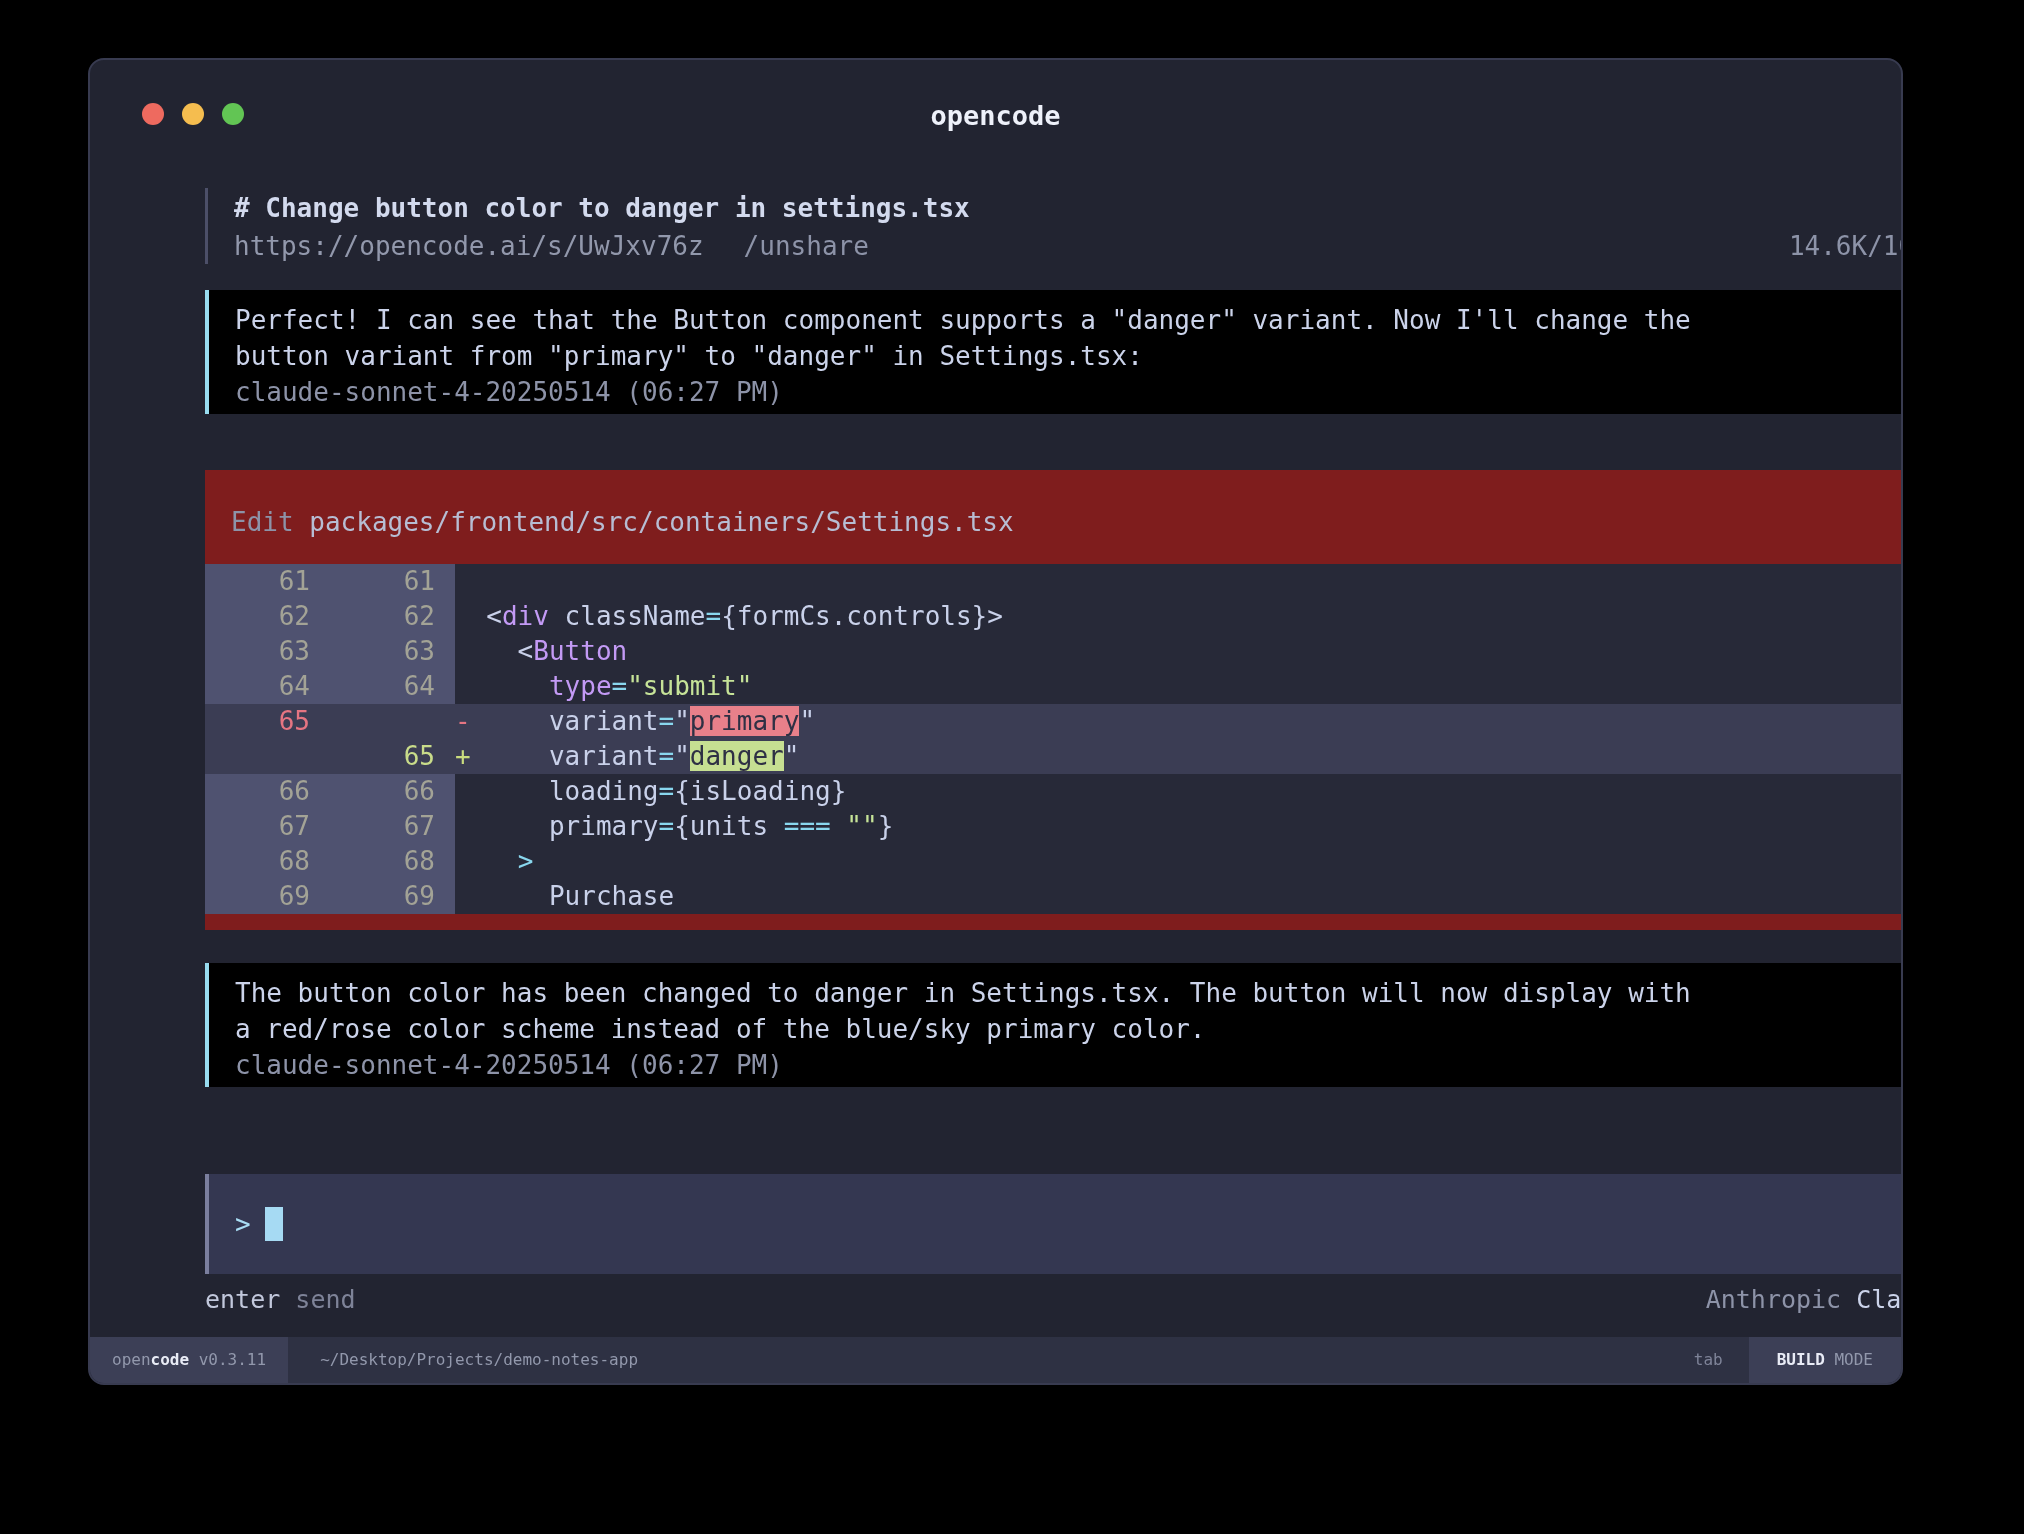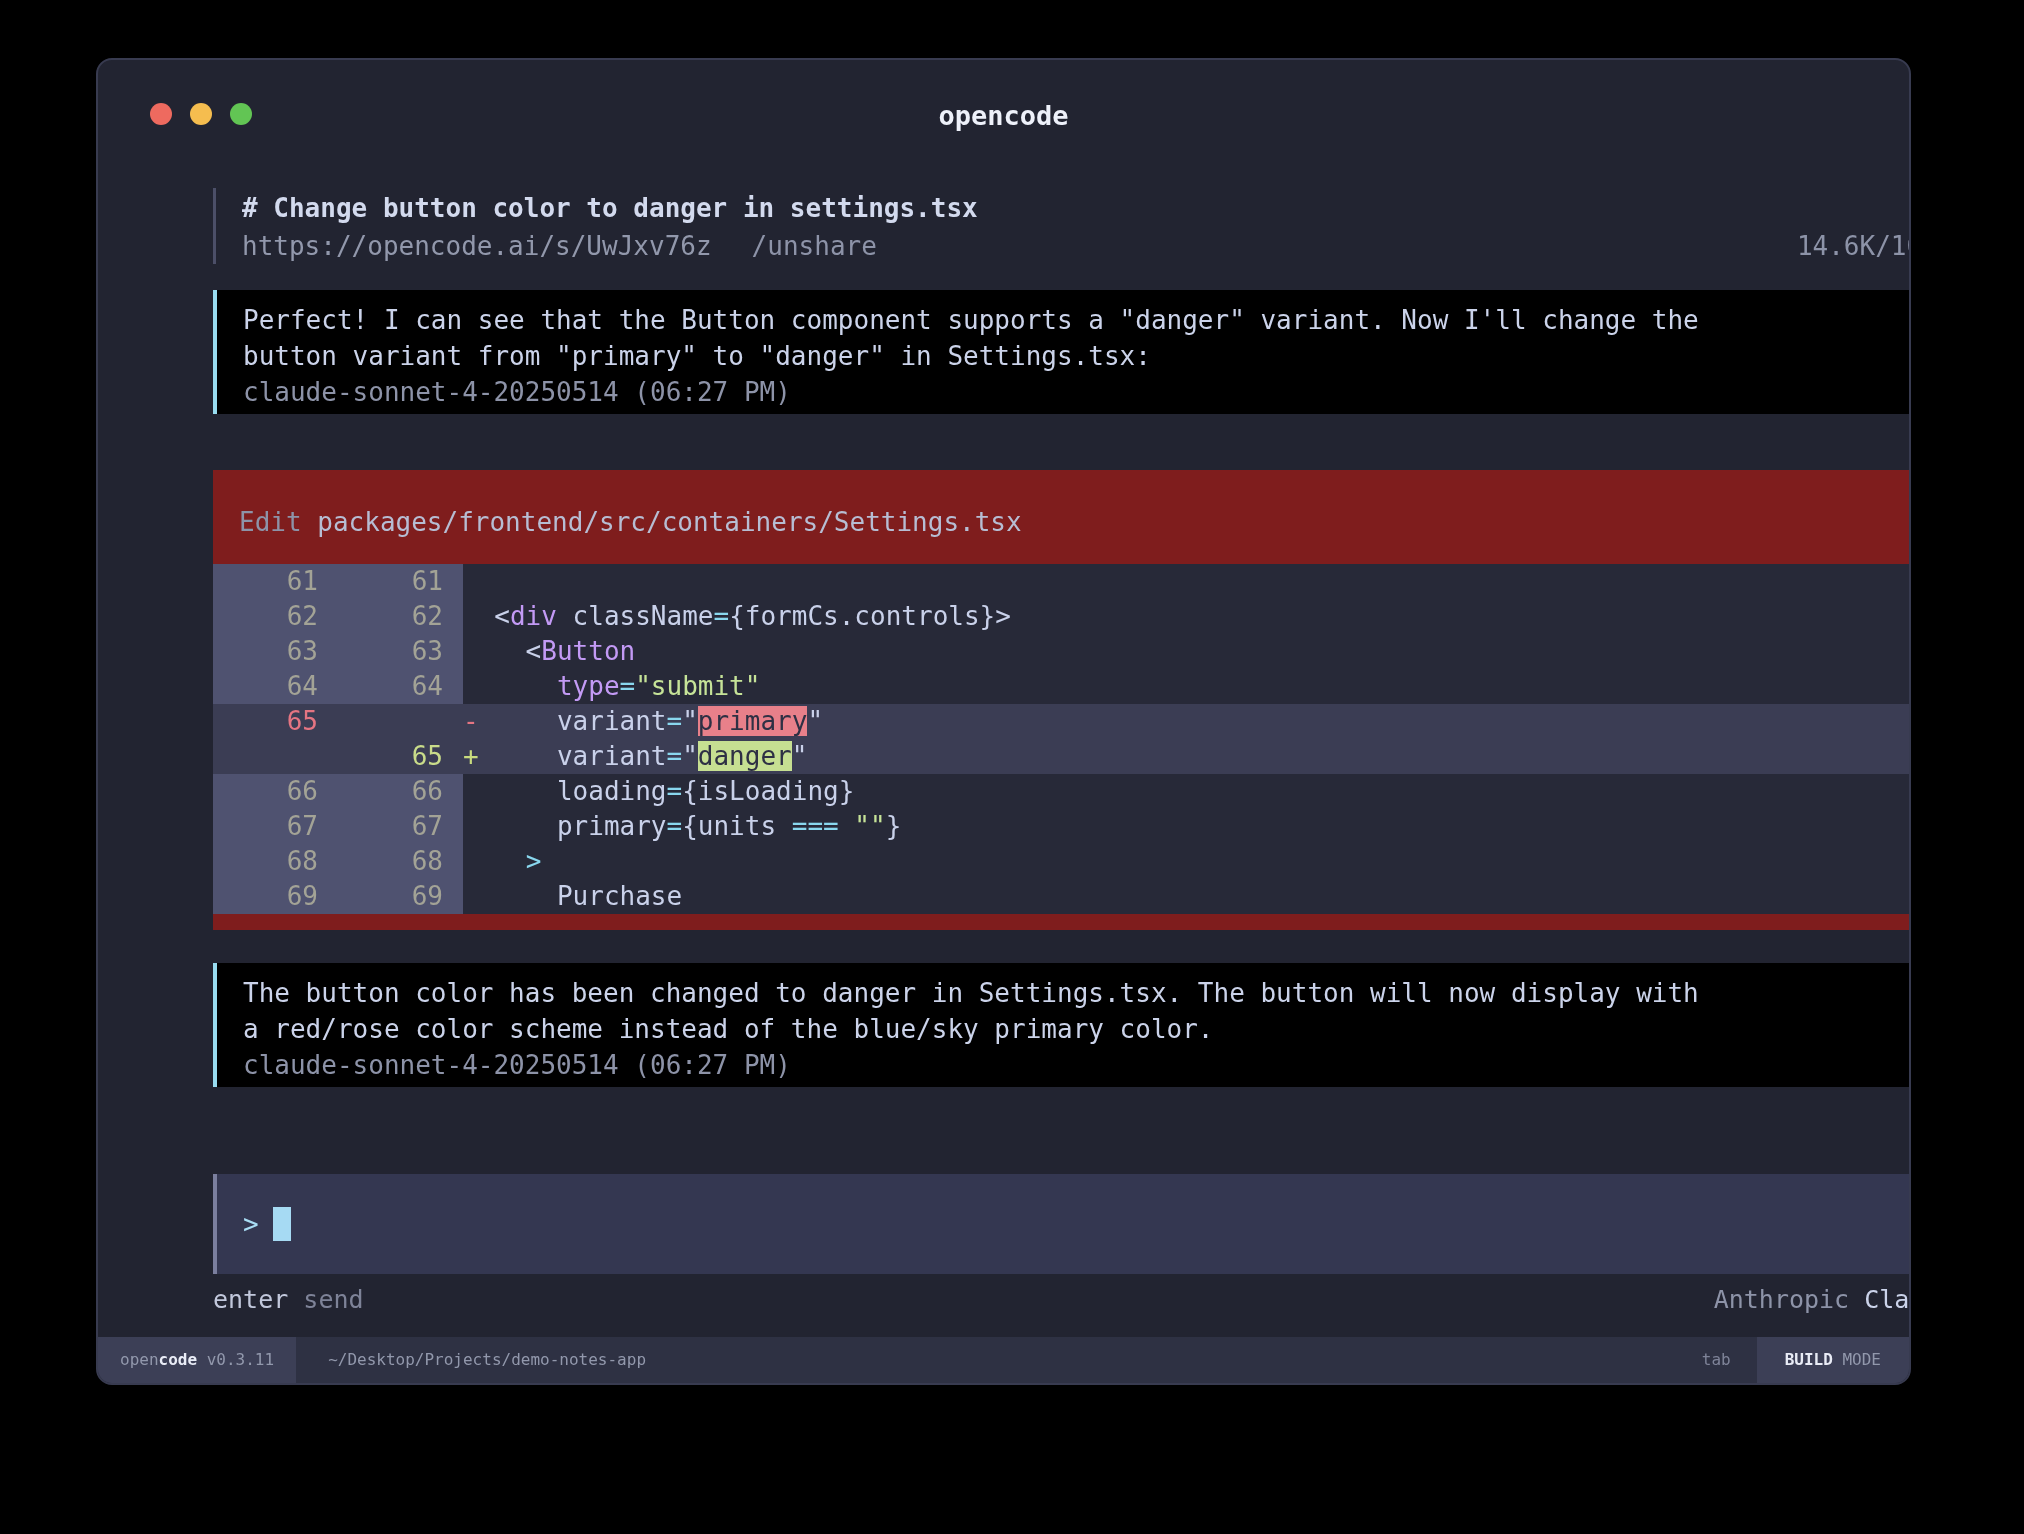--- a/index.html
+++ b/index.html
@@ -1,21 +1,21 @@
 <!DOCTYPE html>
 <html><head>
 <meta charset="utf-8">
 <style>
   * { margin:0; padding:0; box-sizing:border-box; }
   html,body { width:2024px; height:1534px; background:#000; overflow:hidden;
               font-family:"DejaVu Sans Mono","Liberation Mono",monospace; }
   .window {
     position:absolute; left:88px; top:58px; width:1815px; height:1327px;
     background:#222431; border:2px solid #383b50; border-radius:16px;
-    overflow:hidden; box-shadow:0 20px 60px rgba(0,0,0,.8);margin-left:8px;
+    overflow:hidden; box-shadow:0 20px 60px rgba(0,0,0,.8);
   }
   
   .titlebar { position:absolute; top:0; left:0; right:0; height:92px; }
   .traffic { position:absolute; left:52px; top:43px; display:flex; gap:18px; }
   .light { width:22px; height:22px; border-radius:50%; }
   .light.red   { background:#ee6a5f; }
   .light.yellow{ background:#f5bd4f; }
   .light.green { background:#62c554; }
   .win-title { position:absolute; top:40px; left:0; right:0; text-align:center;
                color:#eef1fa; font-size:27px; font-weight:bold; }

